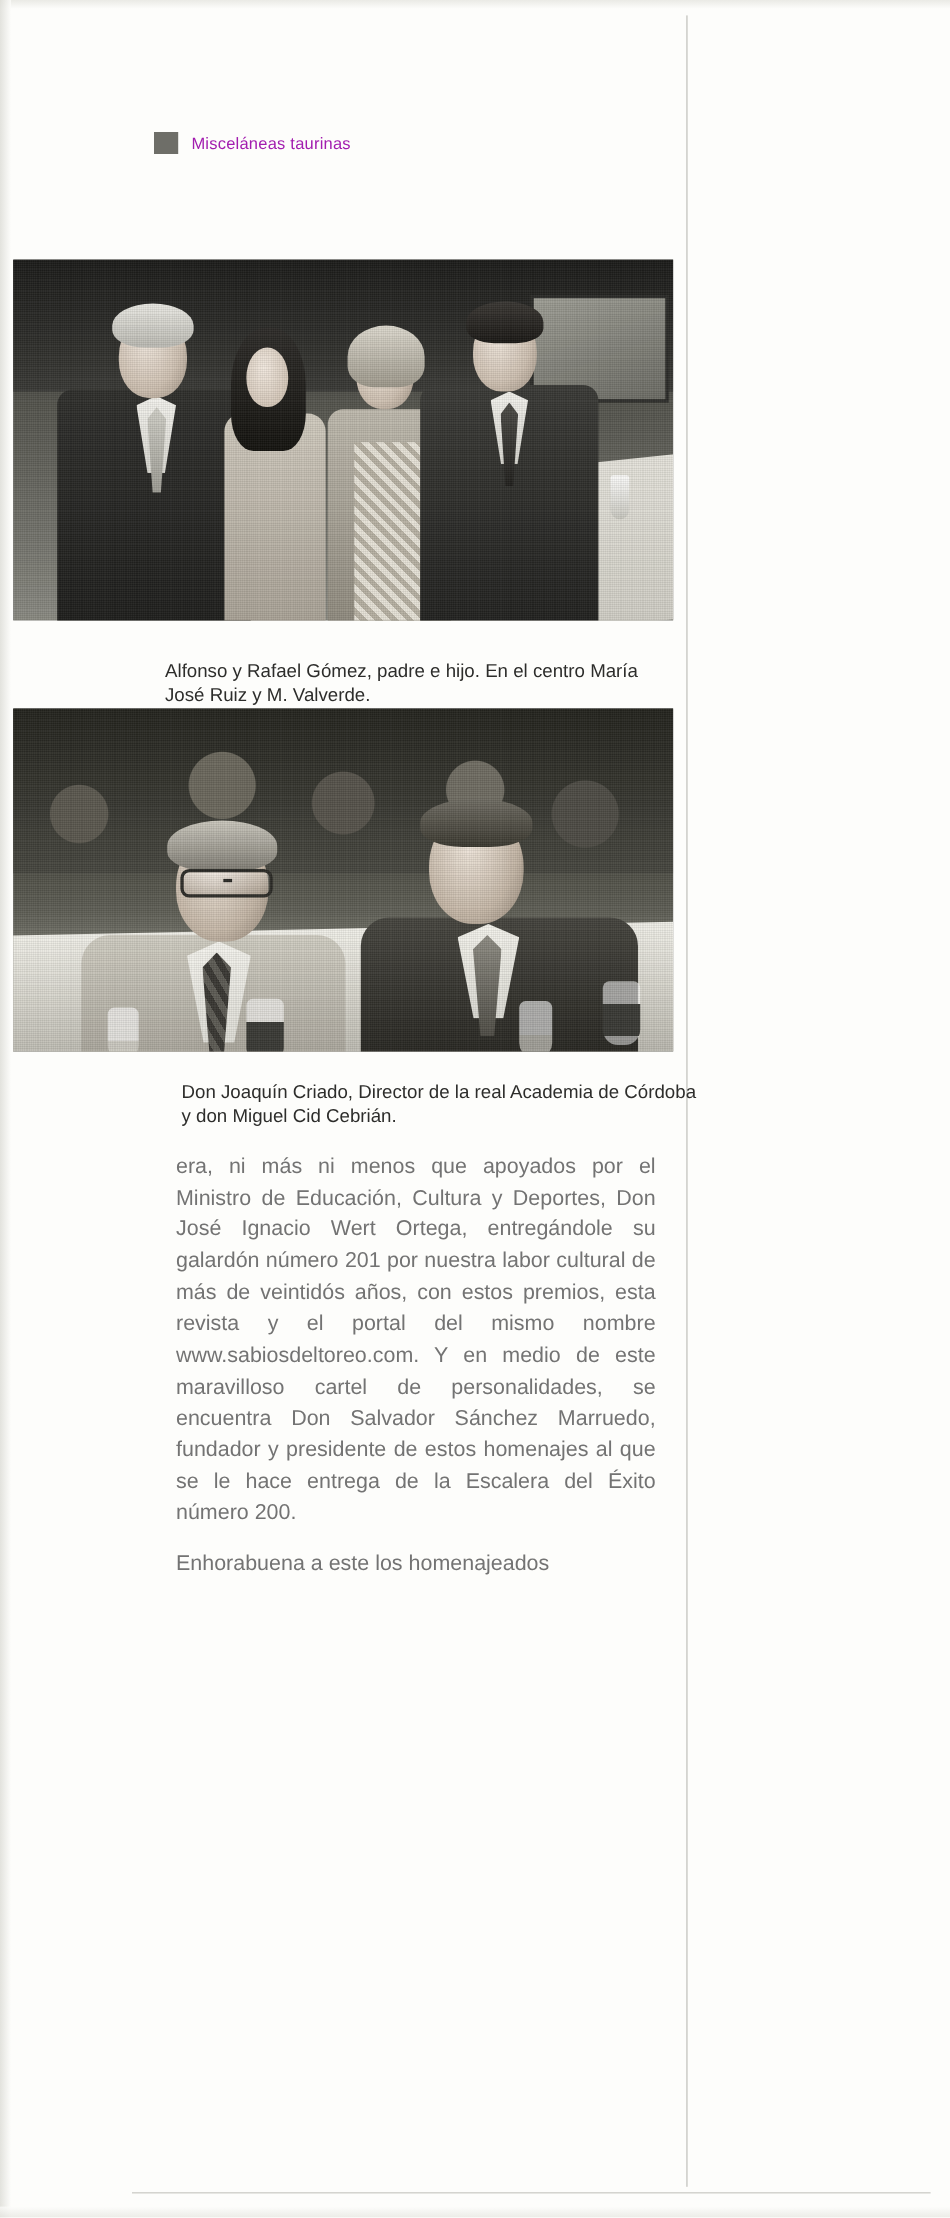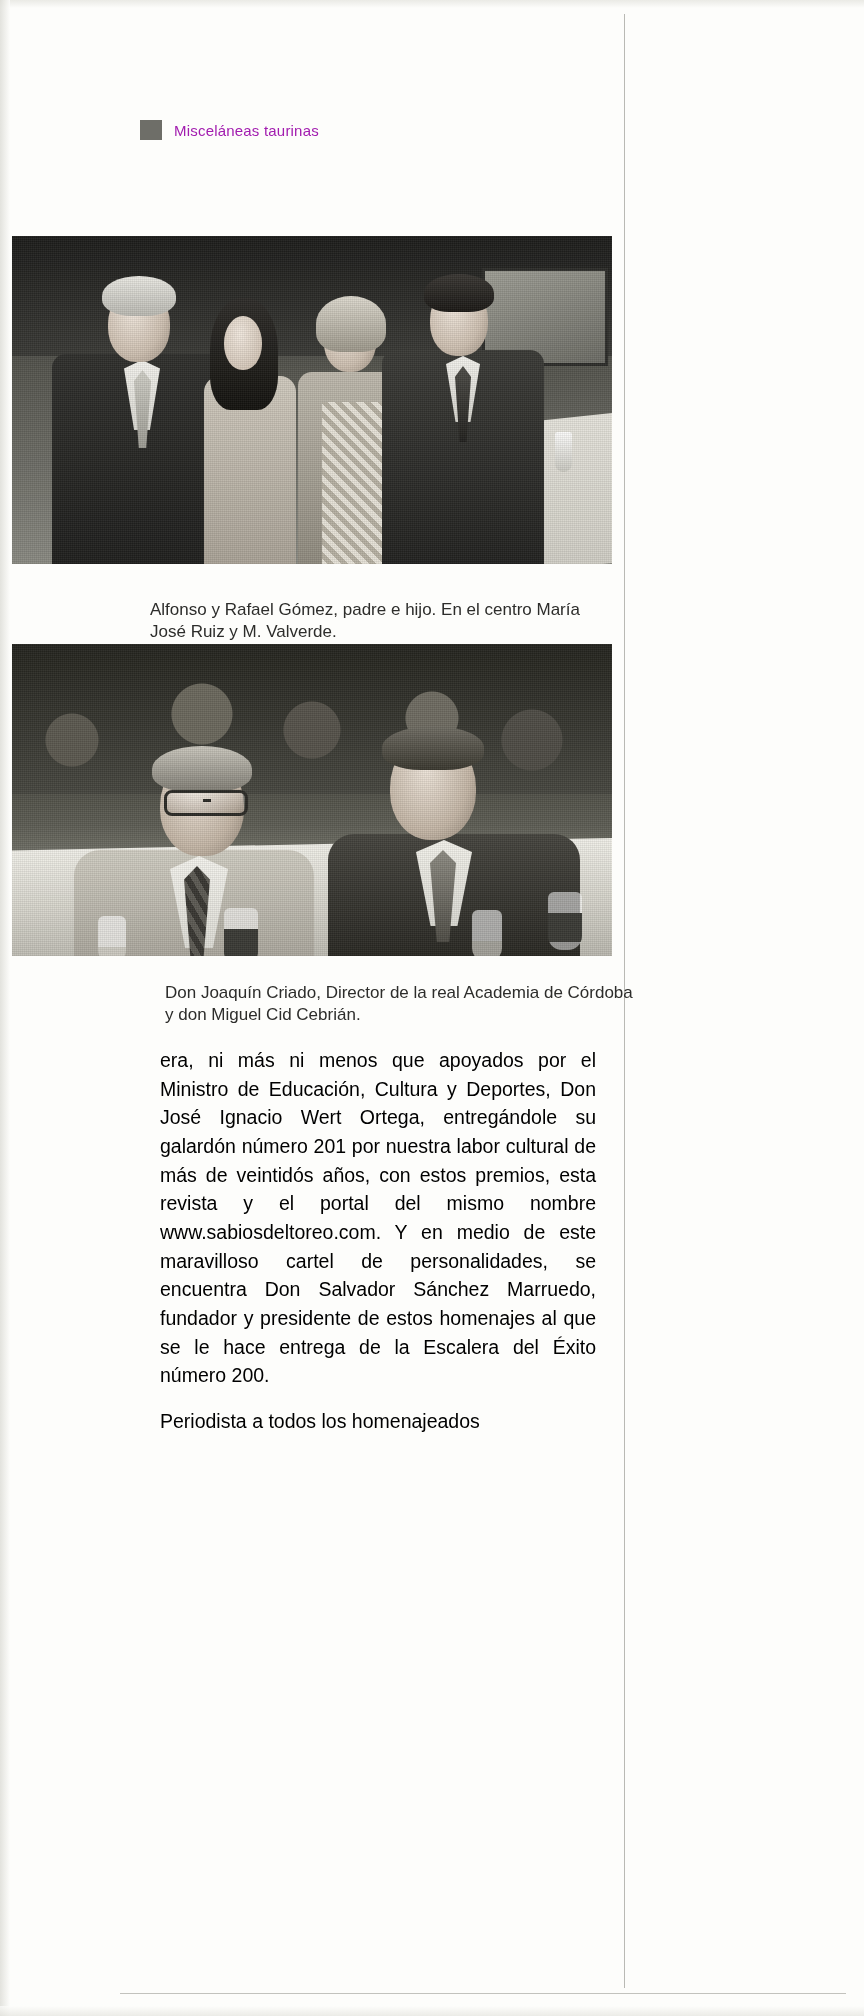--- a/index.html
+++ b/index.html
@@ -240,21 +240,21 @@
   .body-col {
     position: absolute;
     left: 160px;
     top: 1046px;
     width: 452px;
   }
   .body-col p {
     margin: 0 16px 17px 0;
     font-size: 19.5px;
     line-height: 1.47;
-    color: #000000;
+    color: #737373;
     text-align: justify;
     font-family: "Liberation Sans", sans-serif;
   }
   .signature {
     position: absolute;
     right: 252px;
     top: 1486px;
     width: 360px;
     text-align: right;
     color: #1f1f1e;
@@ -361,17 +361,17 @@
     <div class="wine w3"></div>
     <div class="wine w4"></div>
 
     <div class="grain"></div>
   </div>
 
   <div class="caption caption-2">Don Joaquín Criado, Director de la real Academia de Córdoba y don Miguel Cid Cebrián.</div>
 
   <div class="body-col">
     <p>era, ni más ni menos que apoyados por el Ministro de Educación, Cultura y Deportes, Don José Ignacio Wert Ortega, entregándole su galardón número 201 por nuestra labor cultural de más de veintidós años, con estos premios, esta revista y el portal del mismo nombre www.sabiosdeltoreo.com. Y en medio de este maravilloso cartel de personalidades, se encuentra  Don Salvador Sánchez Marruedo, fundador y presidente de estos homenajes al que se le hace entrega de la Escalera del Éxito número 200.</p>
-    <p>Periodista a todos los homenajeados</p>
+    <p>Enhorabuena a este los homenajeados</p>
   </div>
 
 
 </div>
 
 </body></html>

